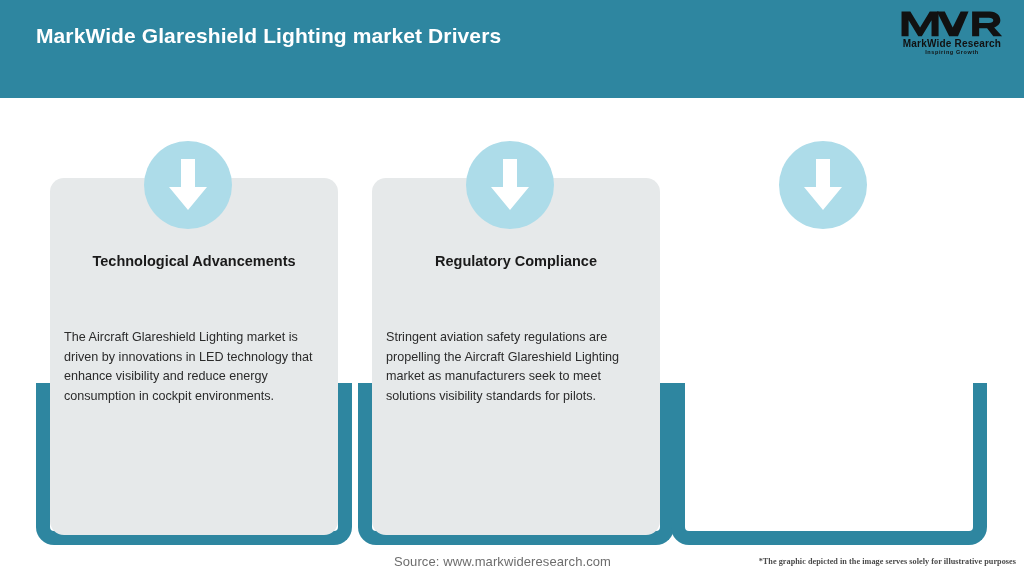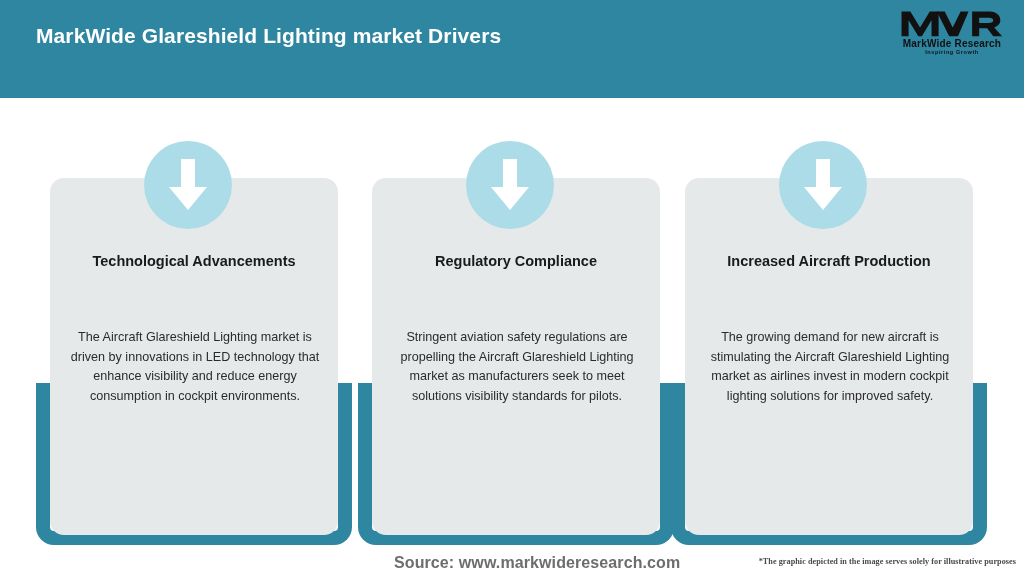--- a/index.html
+++ b/index.html
@@ -120,21 +120,21 @@
   }
 
   .card-body {
     position: absolute;
     left: 14px;
     top: 150px;
     width: 262px;
     font-size: 12.6px;
     color: #2b2b2b;
     line-height: 19.6px;
-    text-align: center;
+    text-align: left;
   }
 
   
   .badge {
     position: absolute;
     left: 94px;
     top: 43px;
     width: 88px;
     height: 88px;
     border-radius: 50%;
@@ -147,22 +147,22 @@
     width: 44px;
     height: 56px;
     display: block;
   }
 
   
   .source {
     position: absolute;
     left: 394px;
     top: 554px;
-    font-size: 16px;
-    font-weight: bold;
+    font-size: 13px;
+    font-weight: normal;
     color: #6d6d6d;
     letter-spacing: 0.1px;
     white-space: nowrap;
   }
   .disclaimer {
     position: absolute;
     right: 8px;
     top: 557px;
     font-size: 8.2px;
     font-weight: bold;
@@ -212,24 +212,20 @@
     </div>
     <div class="badge">
       <svg viewBox="0 0 44 56">
         <path d="M15 2 L29 2 L29 30 L41 30 L22 53 L3 30 L15 30 Z" fill="#ffffff"></path>
       </svg>
     </div>
   </div>
 
   <div class="card-slot s3">
     <div class="frame"></div>
-    <div class="card">
-      <div class="card-title">Increased Aircraft Production</div>
-      <div class="card-body">The growing demand for new aircraft is stimulating the Aircraft Glareshield Lighting market as airlines invest in modern cockpit lighting solutions for improved safety.</div>
-    </div>
     <div class="badge">
       <svg viewBox="0 0 44 56">
         <path d="M15 2 L29 2 L29 30 L41 30 L22 53 L3 30 L15 30 Z" fill="#ffffff"></path>
       </svg>
     </div>
   </div>
 
 </div>
 
 <div class="source">Source: www.markwideresearch.com</div>

